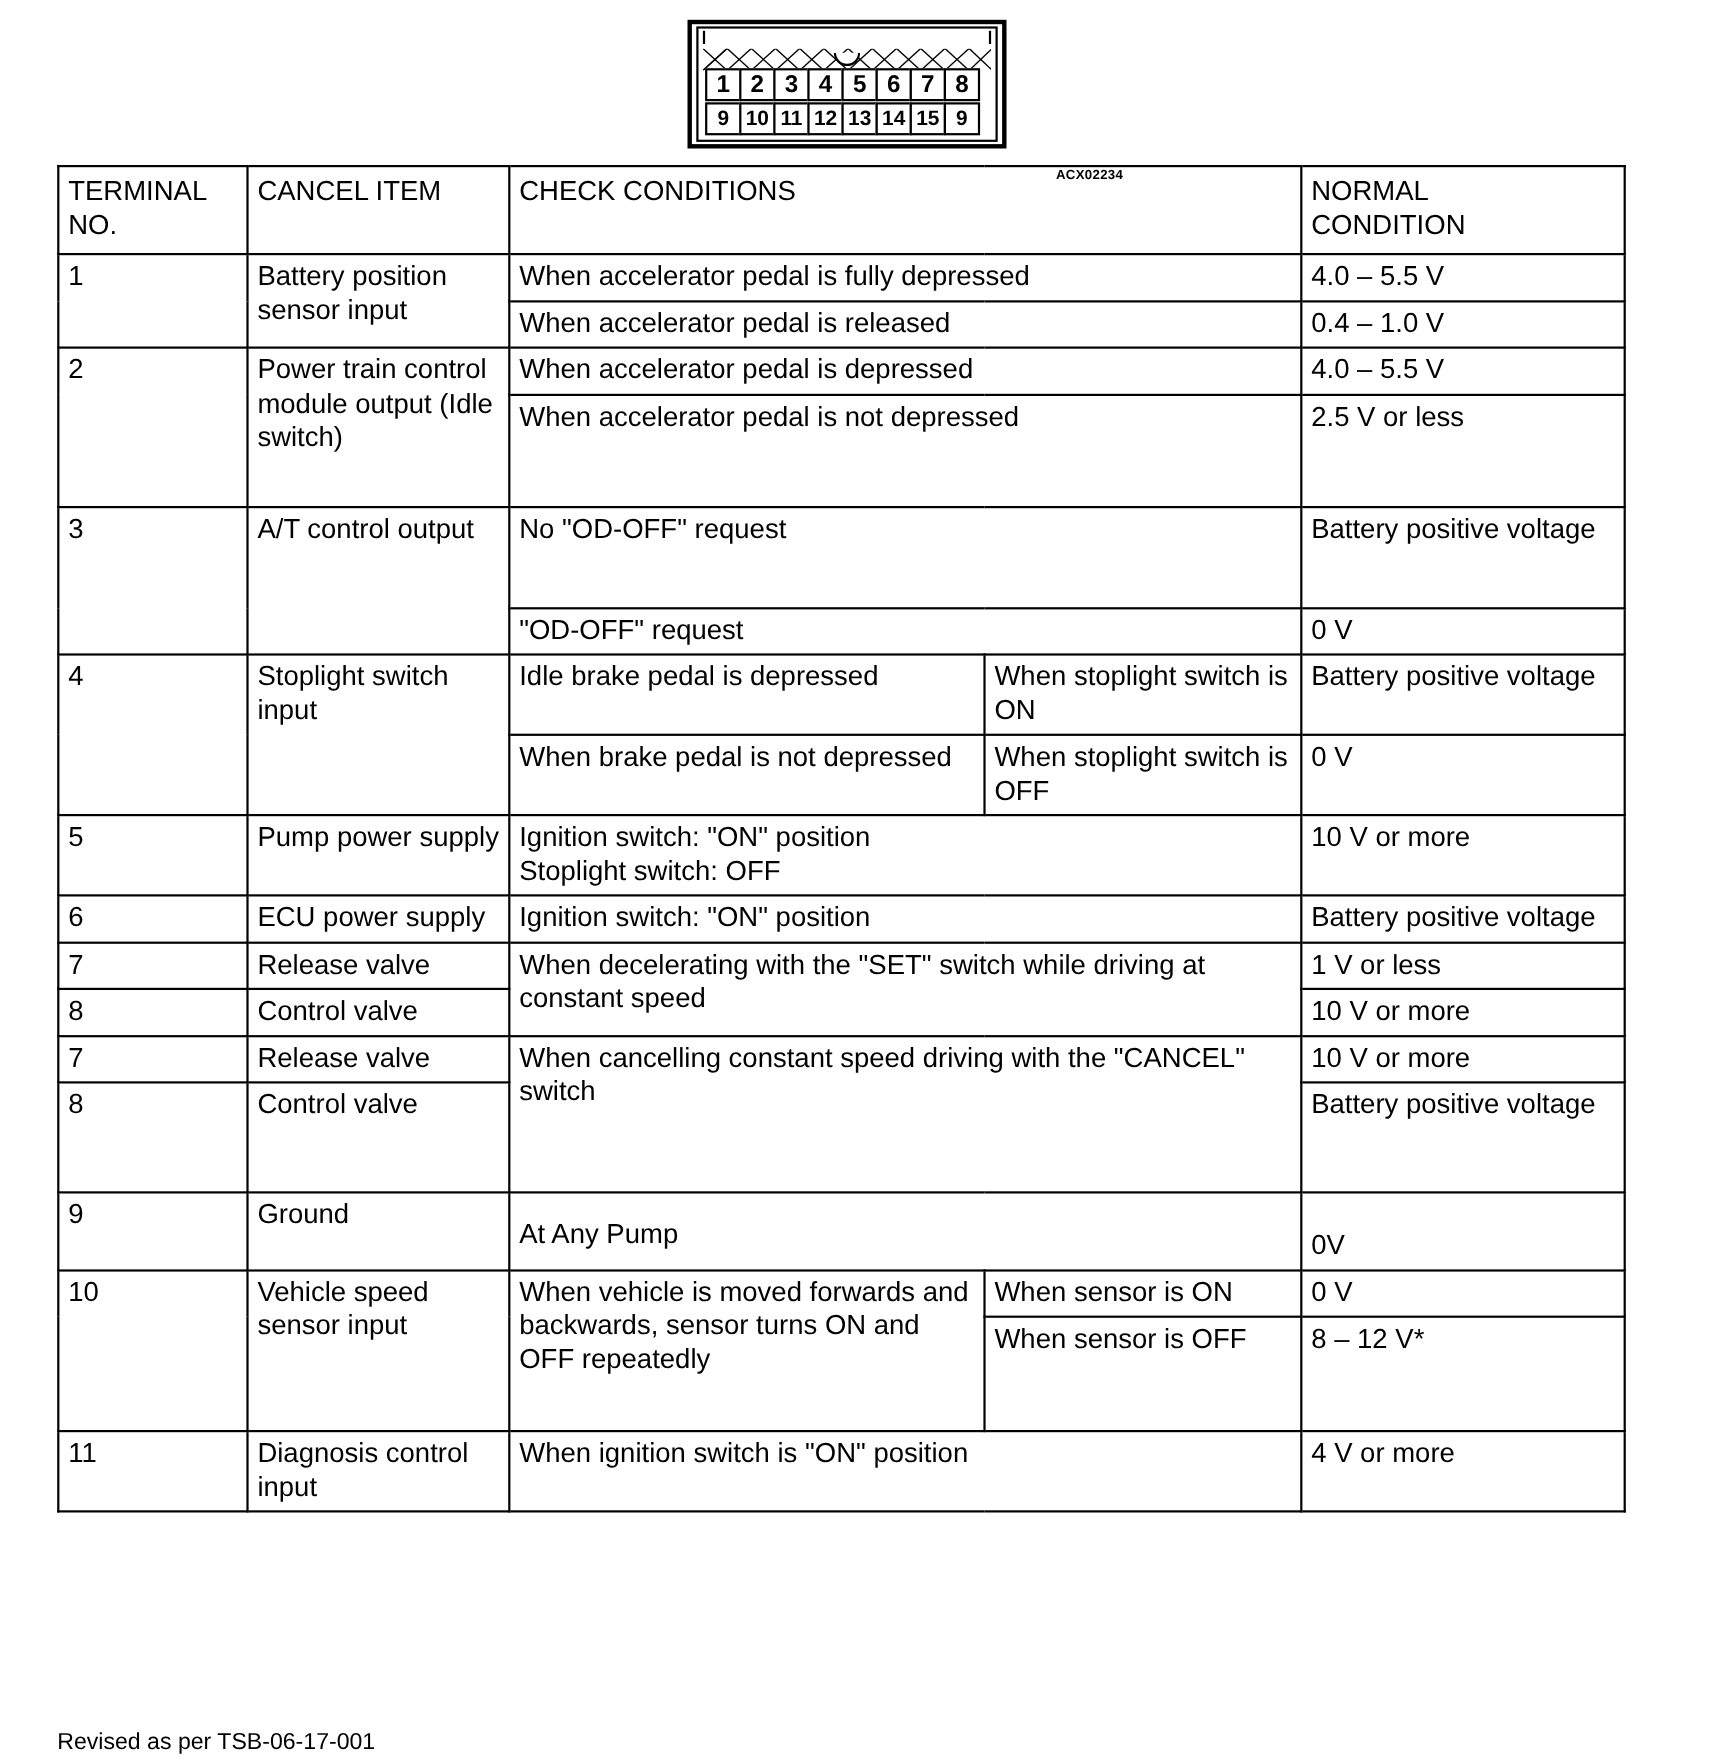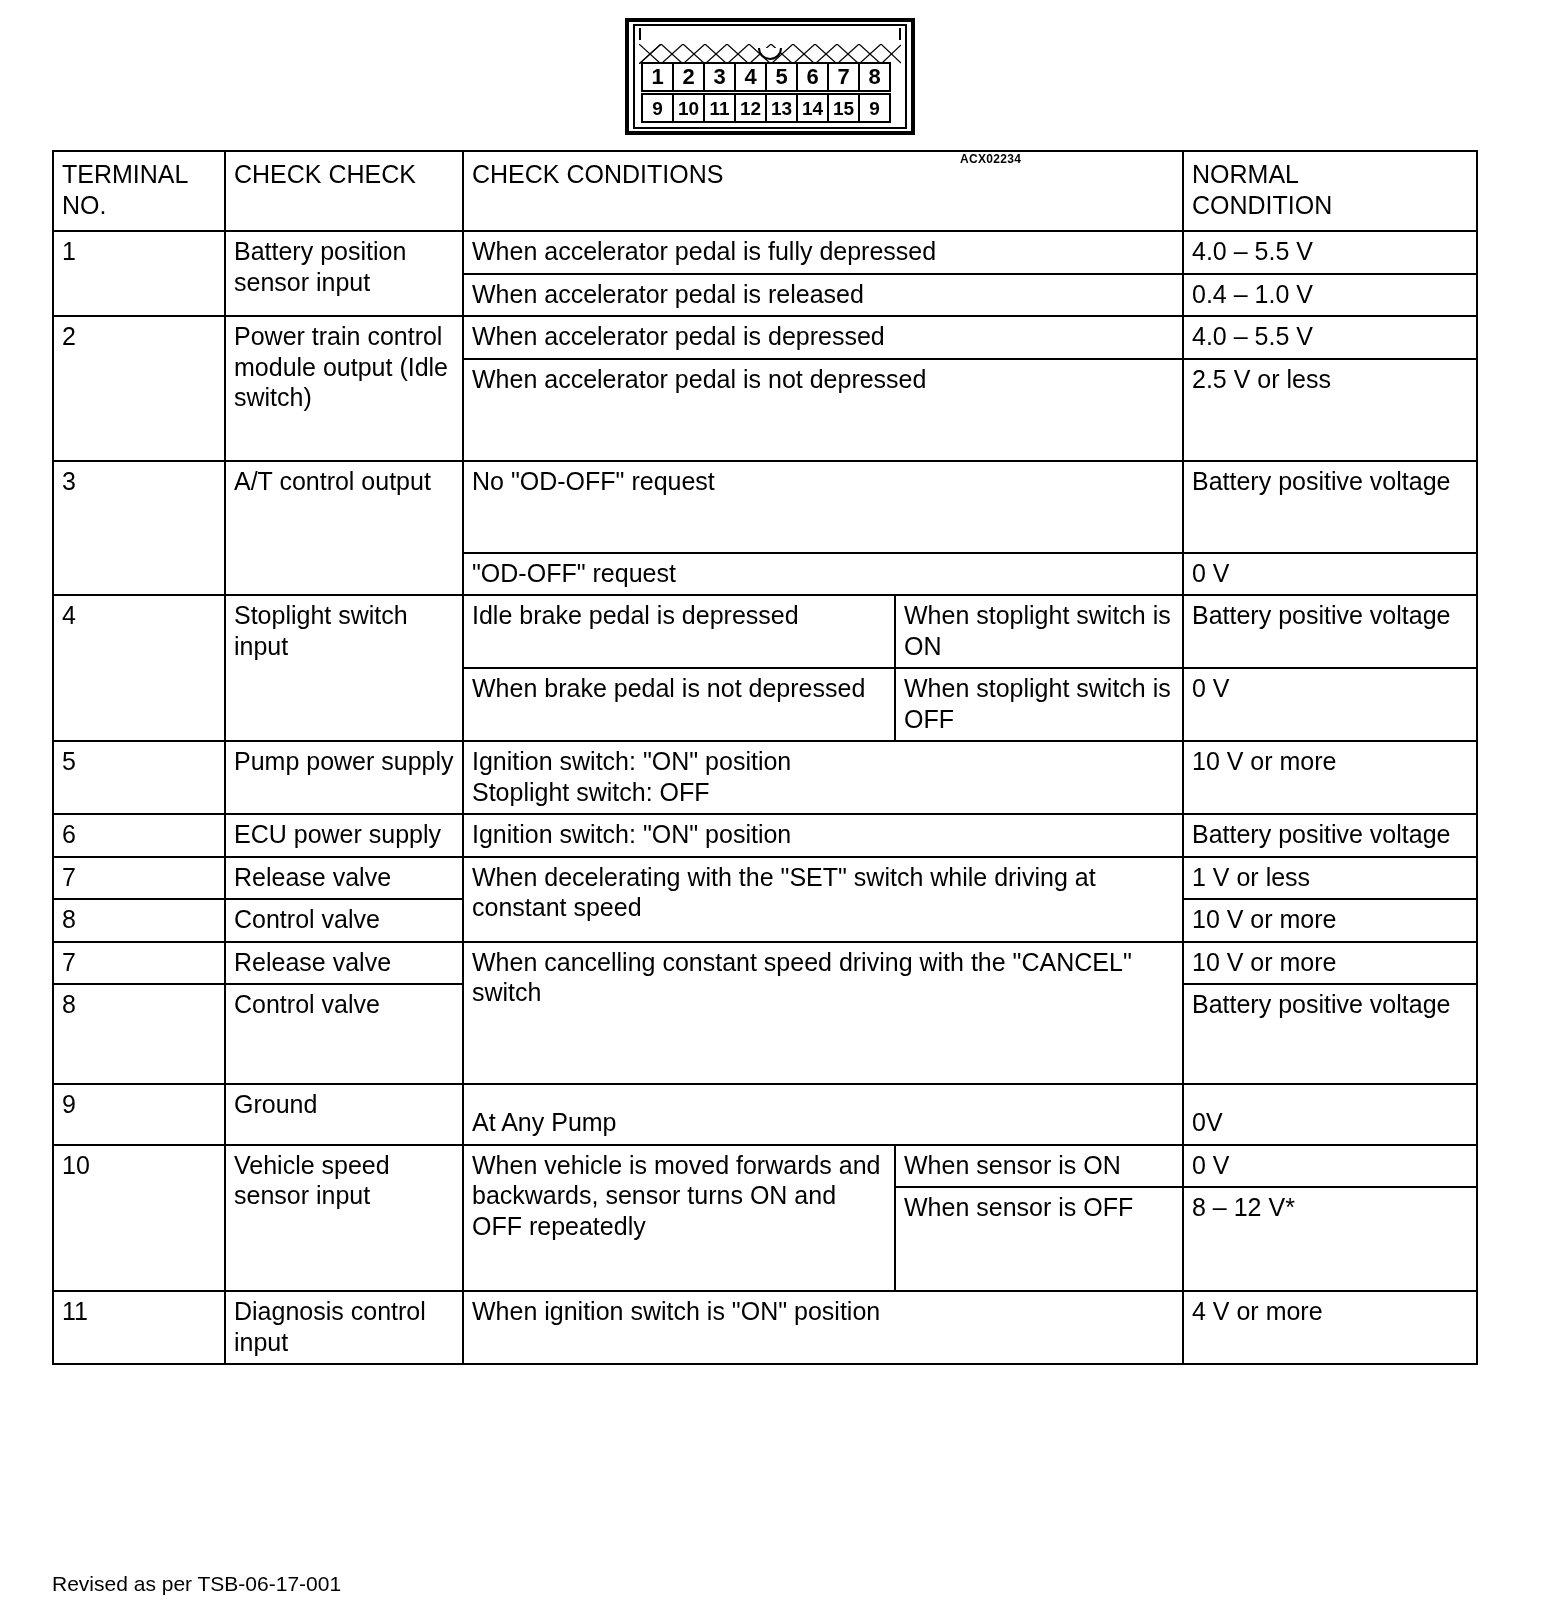--- a/index.html
+++ b/index.html
@@ -224,21 +224,21 @@
     <col class="c-term">
       <col class="c-item">
       <col class="cond-left">
       <col class="cond-right">
       <col class="c-norm">
   </colgroup>
   <thead>
     <tr>
       <td class="nowrap-pad">TERMINAL
 NO.</td>
-      <td>CHECK CHECK</td>
+      <td>CANCEL ITEM</td>
       <td colspan="2">CHECK CONDITIONS</td>
       <td class="nowrap-pad">NORMAL
 CONDITION</td>
     </tr>
   </thead>
   <tbody>
 
     <tr>
       <td rowspan="2">1</td>
       <td rowspan="2">Battery position sensor input</td>
@@ -321,21 +321,21 @@
     <tr>
       <td>8</td>
       <td>Control valve</td>
       <td style="height:88px;">Battery positive voltage</td>
     </tr>
 
     <tr>
       <td style="padding-top:4px;">9</td>
       <td style="">Ground</td>
       <td colspan="2" class="lead-space" style="padding-top:22px;">At Any Pump</td>
-      <td style="padding-top:22px;margin-top:35px;">0V</td>
+      <td style="padding-top:32px;margin-top:35px;">0V</td>
     </tr>
 
     <tr>
       <td rowspan="2">10</td>
       <td rowspan="2">Vehicle speed sensor input</td>
       <td rowspan="2">When vehicle is moved forwards and backwards, sensor turns ON and OFF repeatedly</td>
       <td>When sensor is ON</td>
       <td>0 V</td>
     </tr>
     <tr>

